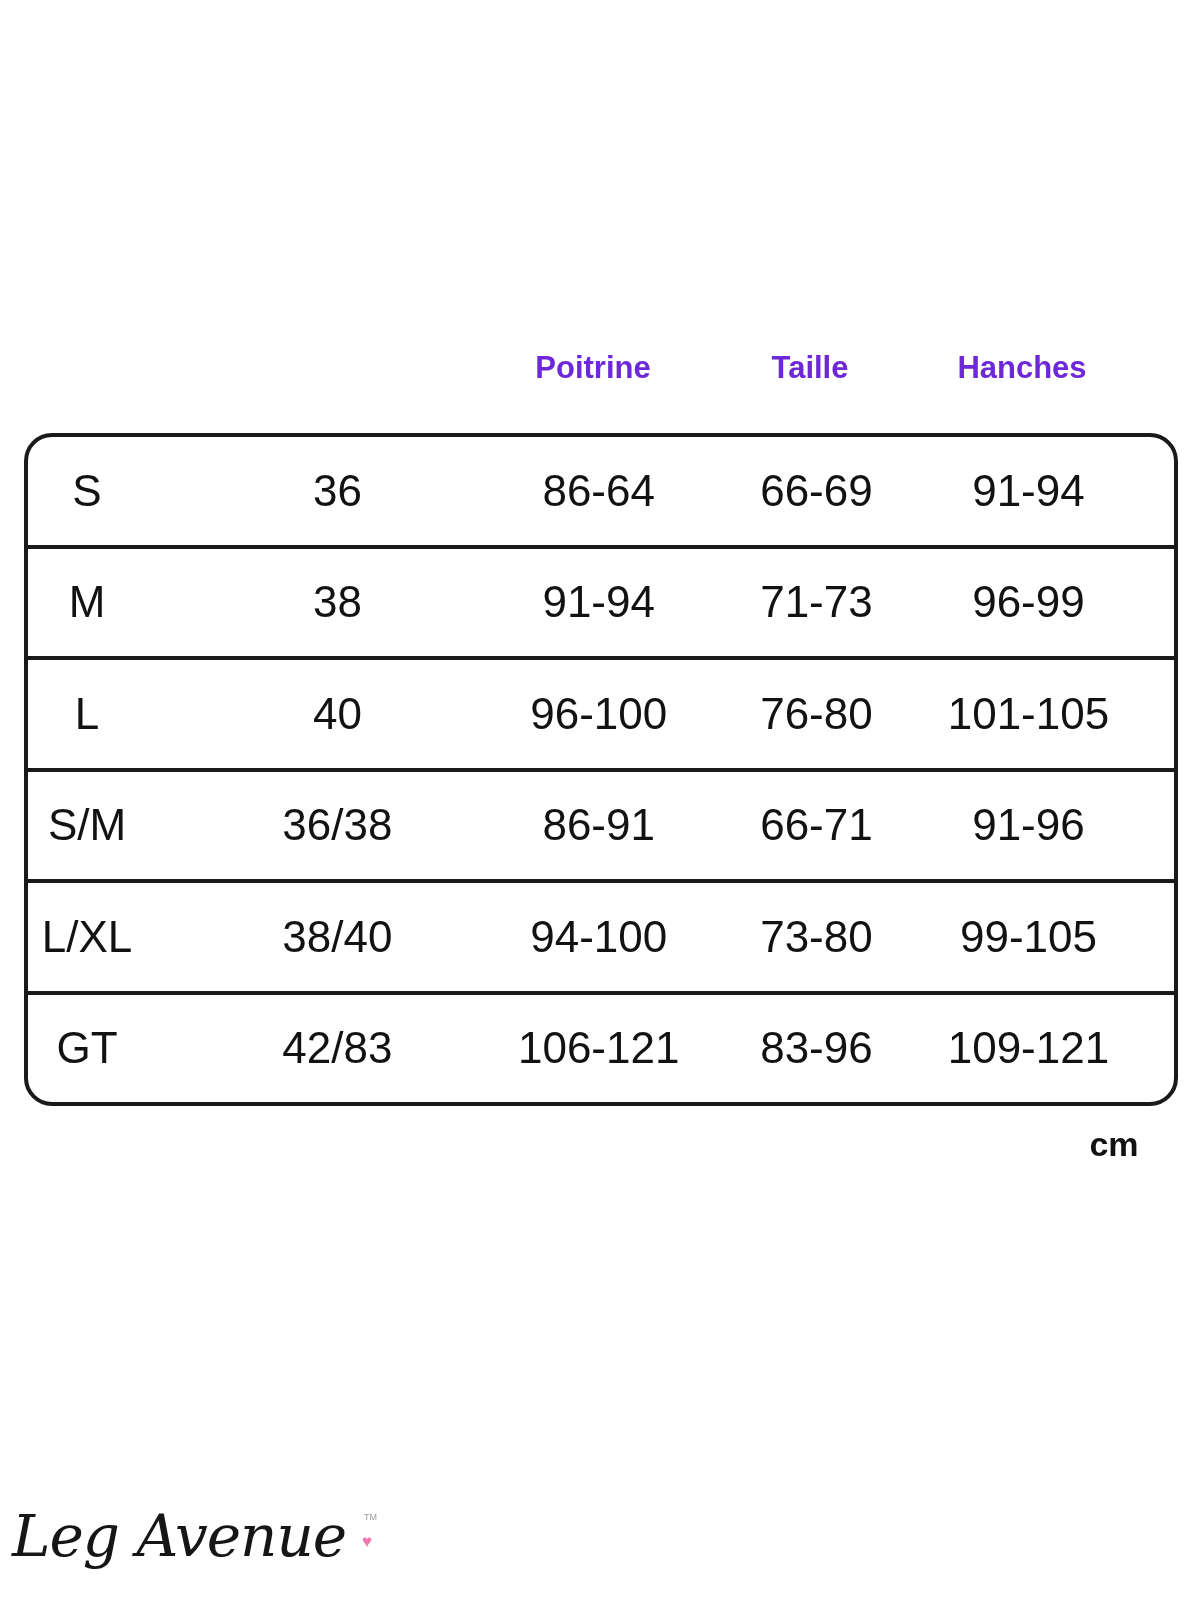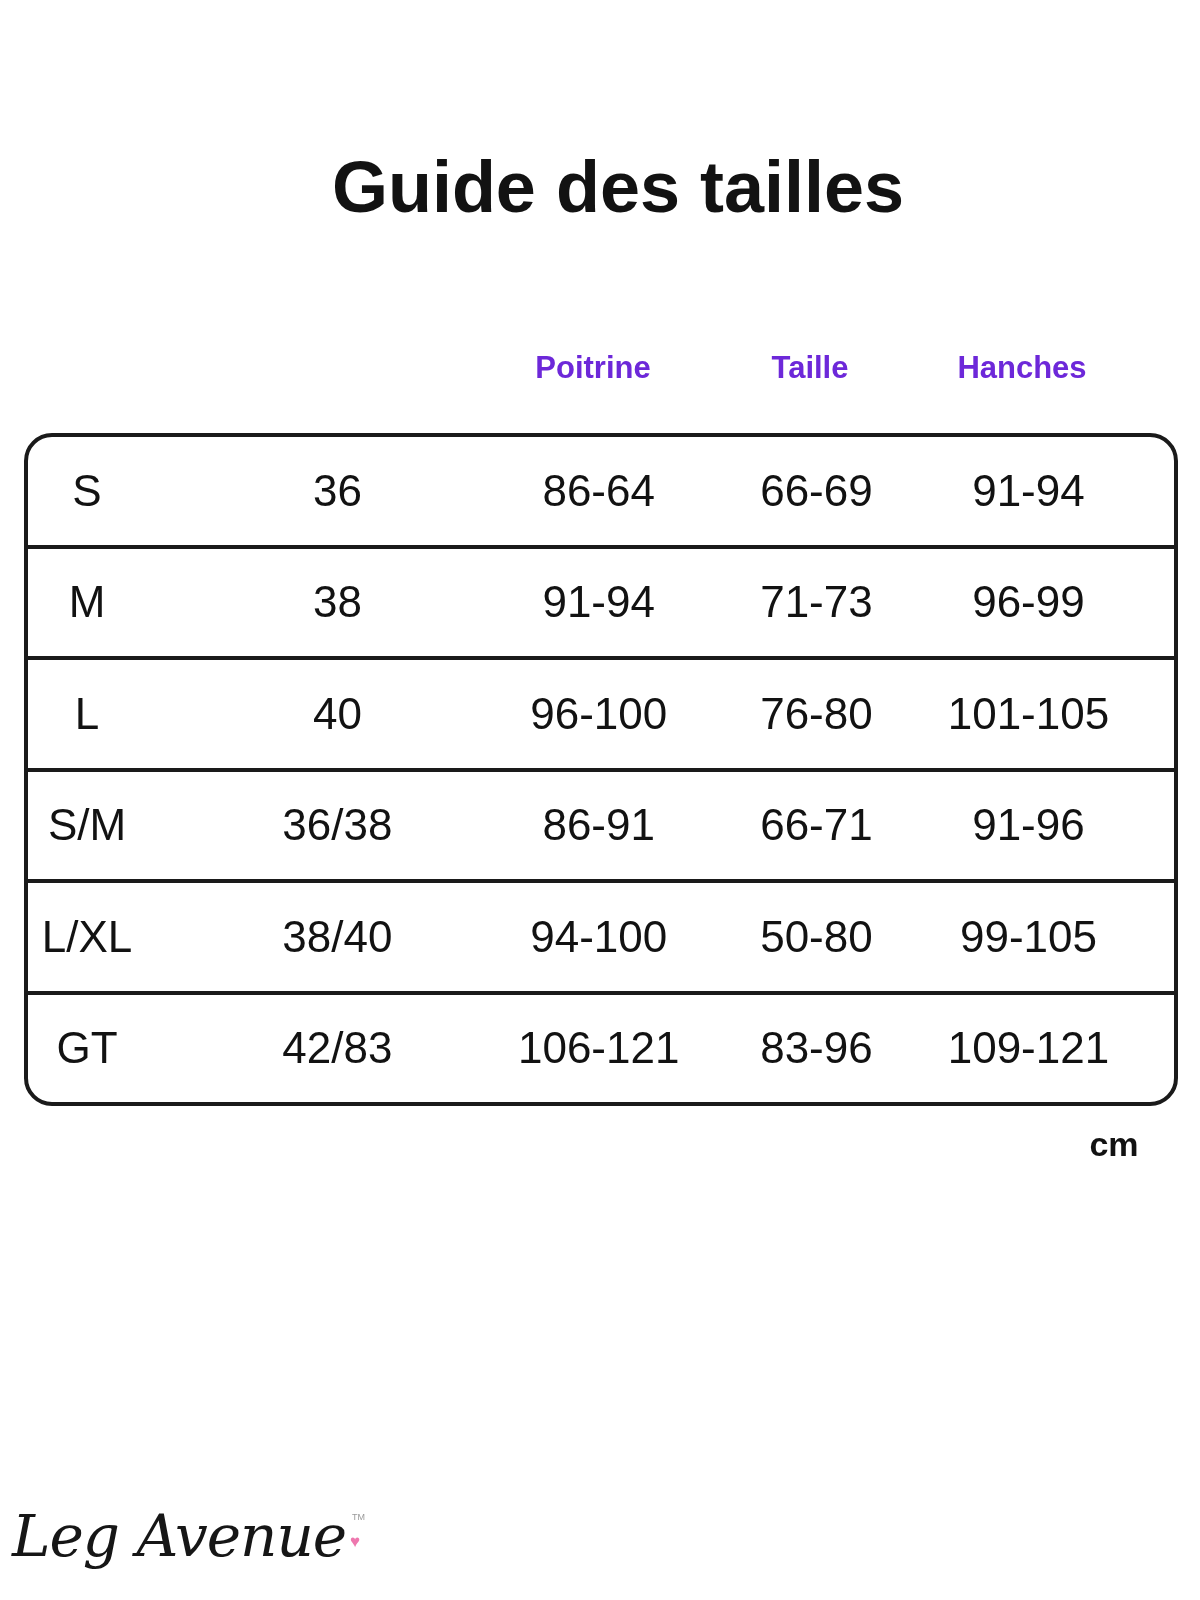--- a/index.html
+++ b/index.html
@@ -104,21 +104,21 @@
     font-family: "DejaVu Serif", serif;
     font-style: italic;
     font-size: 58px;
     letter-spacing: -1px;
     color: #161616;
     text-align: center;
   }
   .brand-mark {
     display: inline-block;
     vertical-align: baseline;
-    margin-left: 4px;
+    margin-left: 16px;
     position: relative;
     width: 22px;
     height: 50px;
   }
   .brand-tm {
     position: absolute;
     top: 6px;
     left: 2px;
     font-size: 9px;
     color: #9a9a9a;
@@ -132,21 +132,20 @@
     font-size: 17px;
     font-style: normal;
     line-height: 1;
   }
 </style>
 </head>
 <body>
 
 <div class="sheet">
 
-  <div class="page-title">Guide des tailles</div>
 
   <div class="col-header h-poitrine">Poitrine</div>
   <div class="col-header h-taille">Taille</div>
   <div class="col-header h-hanches">Hanches</div>
 
   <div class="size-table">
 
   <div class="trow">
       <span class="tcell c0">S</span>
       <span class="tcell c1">36</span>
@@ -172,21 +171,21 @@
       <span class="tcell c0">S/M</span>
       <span class="tcell c1">36/38</span>
       <span class="tcell c2">86-91</span>
       <span class="tcell c3">66-71</span>
       <span class="tcell c4">91-96</span>
     </div>
       <div class="trow">
       <span class="tcell c0">L/XL</span>
       <span class="tcell c1">38/40</span>
       <span class="tcell c2">94-100</span>
-      <span class="tcell c3">50-80</span>
+      <span class="tcell c3">73-80</span>
       <span class="tcell c4">99-105</span>
     </div>
       <div class="trow">
       <span class="tcell c0">GT</span>
       <span class="tcell c1">42/83</span>
       <span class="tcell c2">106-121</span>
       <span class="tcell c3">83-96</span>
       <span class="tcell c4">109-121</span>
     </div>
     </div>

